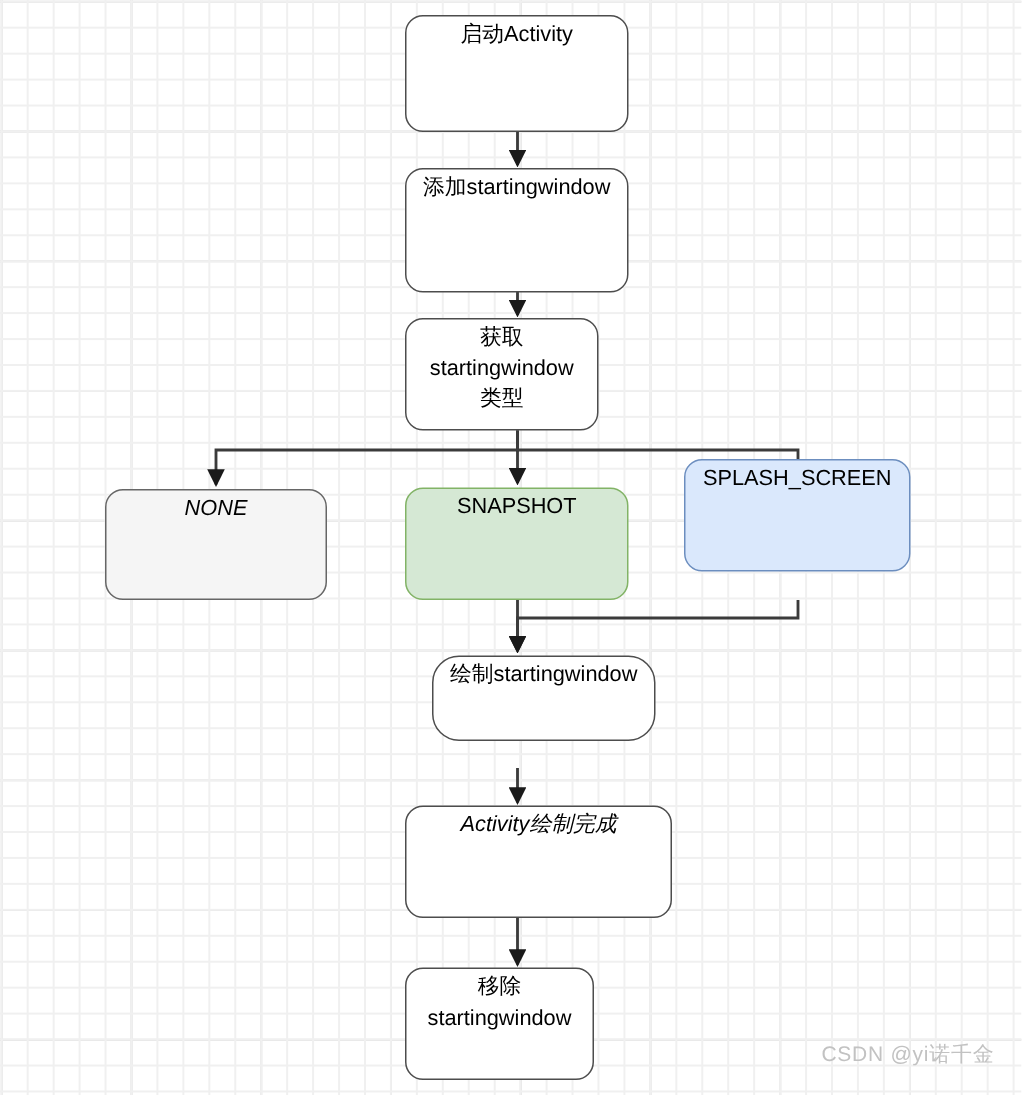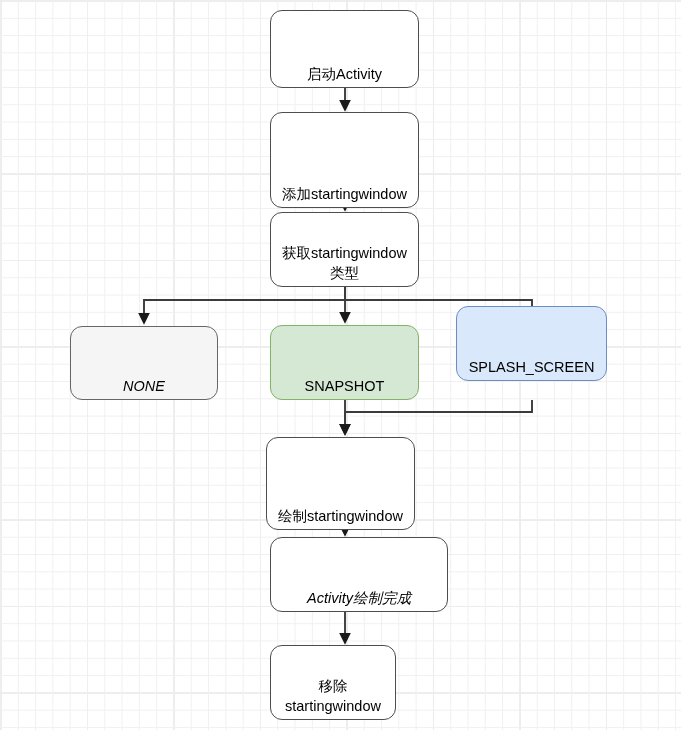--- a/index.html
+++ b/index.html
@@ -33,21 +33,21 @@
     left: 0;
     top: 0;
     width: 681px;
     height: 730px;
     pointer-events: none;
   }
   .node {
     position: absolute;
     box-sizing: border-box;
     display: flex;
-    align-items: flex-end;
+    align-items: flex-start;
     justify-content: center;
     text-align: center;
     border-radius: 12px;
     font-size: 14.5px;
     line-height: 1.42;
     color: #000000;
     background: #ffffff;
     border: 1.7px solid #4d4d4d;
     padding: 2px 6px;
     white-space: pre-line;
@@ -103,47 +103,48 @@
 
       <path d="M 345 512 L 345 535"></path>
       <path d="M 345 612 L 345 643"></path>
     </g>
   </svg>
 
   <div class="node plain" style="left:270px; top:10px; width:149px; height:78px;">
     <span>启动Activity</span>
   </div>
 
-  <div class="node plain" style="left:270px; top:112px; width:149px; height:96px;">
+  <div class="node plain" style="left:270px; top:112px; width:149px; height:83px;">
     <span>添加startingwindow</span>
   </div>
 
-  <div class="node plain" style="left:270px; top:212px; width:149px; height:75px;">
+  <div class="node plain" style="left:270px; top:212px; width:129px; height:75px;">
     <span>获取startingwindow
 类型</span>
   </div>
 
   <div class="node gray" style="left:70px; top:326px; width:148px; height:74px;font-style:italic;">
     <span>NONE</span>
   </div>
 
   <div class="node green" style="left:270px; top:325px; width:149px; height:75px;">
     <span>SNAPSHOT</span>
   </div>
 
   <div class="node blue" style="left:456px; top:306px; width:151px; height:75px;">
     <span>SPLASH_SCREEN</span>
   </div>
 
-  <div class="node plain" style="left:266px; top:437px; width:149px; height:93px;">
+  <div class="node plain" style="left:288px; top:437px; width:149px; height:57px;border-radius:18px;">
     <span>绘制startingwindow</span>
   </div>
 
   <div class="node plain" style="left:270px; top:537px; width:178px; height:75px;font-style:italic;">
     <span>Activity绘制完成</span>
   </div>
 
   <div class="node plain" style="left:270px; top:645px; width:126px; height:75px;">
     <span>移除startingwindow</span>
   </div>
 
+  <div class="watermark">CSDN @yi诺千金</div>
 
 </div>
 
 </body></html>

